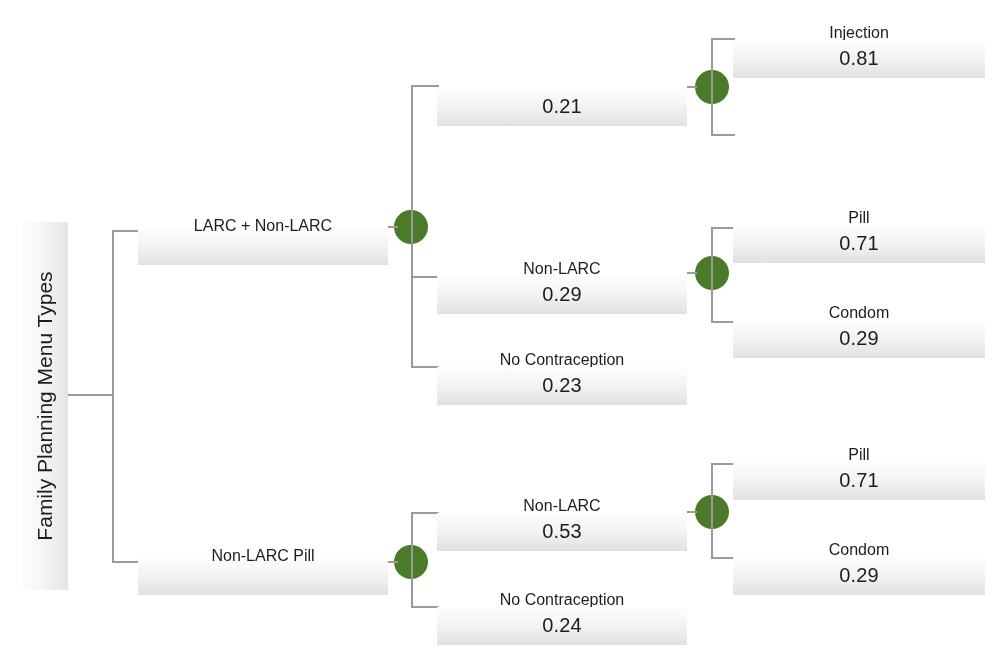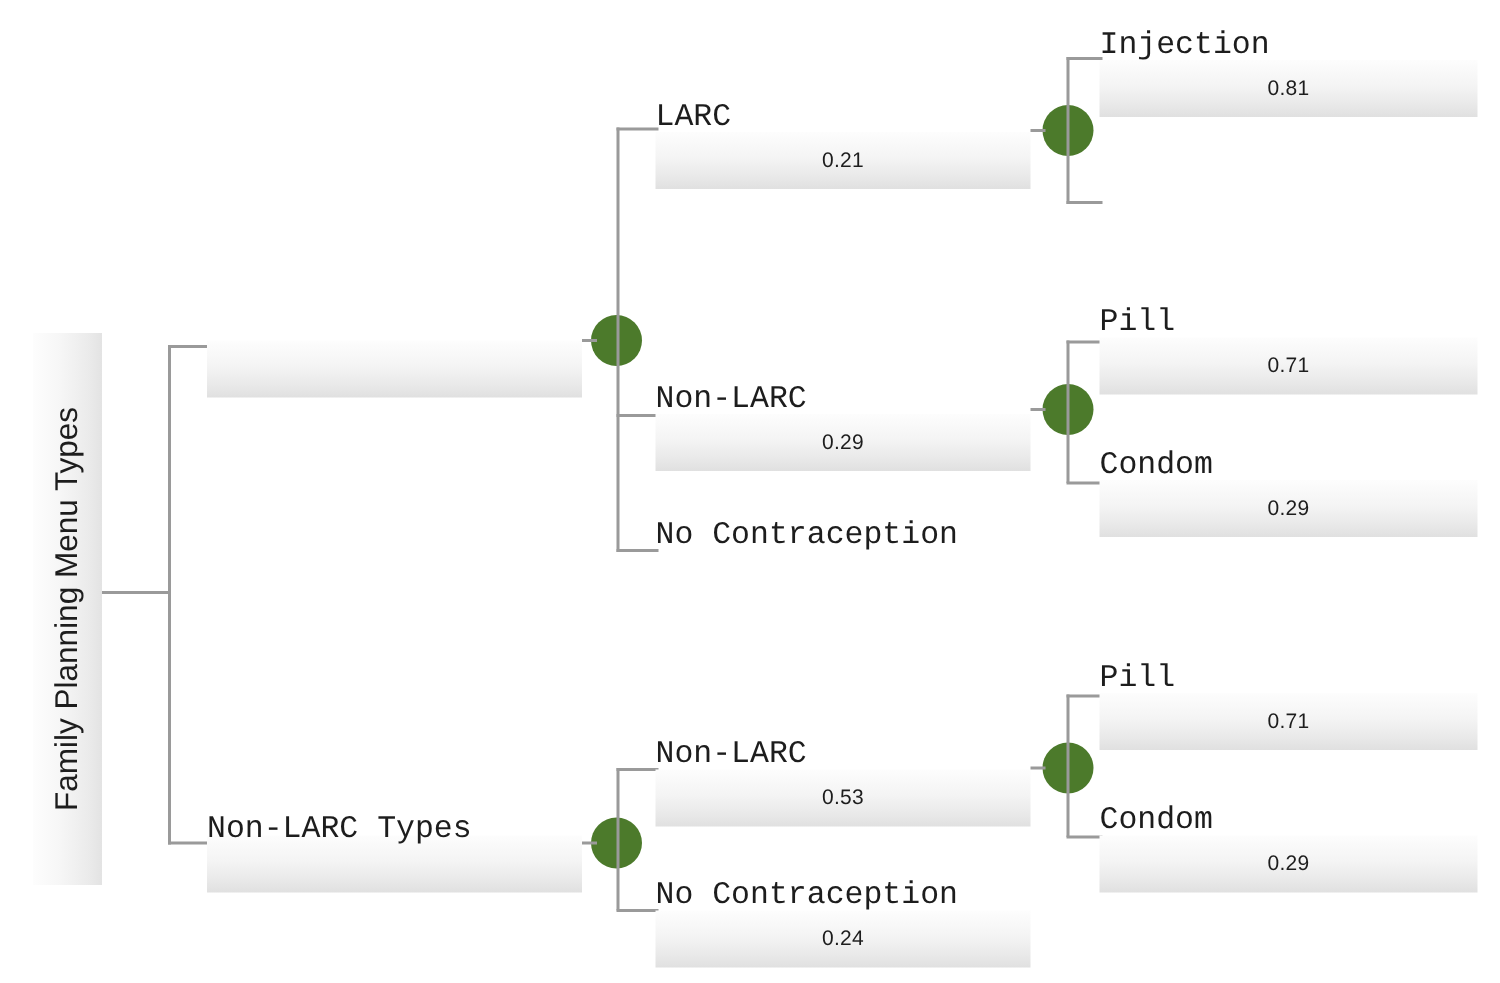--- a/index.html
+++ b/index.html
@@ -29,37 +29,37 @@
     left: 0;
     right: 0;
     bottom: 0;
     height: 38px;
     background: linear-gradient(to bottom, #fdfdfd 0%, #f4f4f4 45%, #e9e9e9 78%, #e0e0e0 100%);
     display: flex;
     align-items: center;
     justify-content: center;
   }
   .node-value {
-    font-size: 14px;
+    font-size: 20px;
     color: #1d1d1d;
     letter-spacing: 0.2px;
     line-height: 1;
     position: relative;
     top: -1px;
   }
   .node-label {
     position: absolute;
     left: 0;
     right: 0;
     bottom: 36px;
-    font-size: 21px;
+    text-align: center;
+    font-size: 16px;
     color: #1d1d1d;
     line-height: 1.05;
     white-space: nowrap;
-    font-family: Liberation Mono, monospace;
   }
   
   .node.label-only .node-label {
     bottom: 30px;
   }
 
   
   #root-node {
     position: absolute;
     left: 22px;
@@ -109,57 +109,60 @@
     <div id="root-label">Family Planning Menu Types</div>
   </div>
 
   <div class="hline" style="left:68px; top:394px; width:45px;"></div>
   <div class="vline" style="left:112px; top:230px; height:333px;"></div>
   <div class="hline" style="left:112px; top:230px; width:28px;"></div>
   <div class="hline" style="left:112px; top:561px; width:28px;"></div>
 
   <div class="node label-only" style="left:138px; top:212px; width:250px; height:53px;">
     <div class="node-box"></div>
+    <div class="node-label">LARC + Non-LARC</div>
   </div>
 
   <div class="node label-only" style="left:138px; top:542px; width:250px; height:53px;">
     <div class="node-box"></div>
-    <div class="node-label">Non-LARC Types</div>
+    <div class="node-label">Non-LARC Pill</div>
   </div>
 
   <div class="circle" style="left:394px; top:210px;"></div>
   <div class="circle" style="left:394px; top:545px;"></div>
 
   <div class="hline" style="left:388px; top:226px; width:10px;"></div>
   <div class="vline" style="left:411px; top:85px;  height:283px;"></div>
   <div class="hline" style="left:411px; top:85px;  width:28px;"></div>
   <div class="hline" style="left:411px; top:276px; width:28px;"></div>
   <div class="hline" style="left:411px; top:366px; width:28px;"></div>
 
   <div class="hline" style="left:388px; top:561px; width:10px;"></div>
   <div class="vline" style="left:411px; top:512px; height:95px;"></div>
   <div class="hline" style="left:411px; top:512px; width:28px;"></div>
   <div class="hline" style="left:411px; top:606px; width:28px;"></div>
 
   <div class="node" style="left:437px; top:50px; width:250px; height:76px;">
-    <div class="node-label">LARC</div>
     <div class="node-box">
       <span class="node-value">0.21</span>
     </div>
   </div>
 
   <div class="node" style="left:437px; top:240px; width:250px; height:74px;">
     <div class="node-label">Non-LARC</div>
     <div class="node-box">
       <span class="node-value">0.29</span>
     </div>
   </div>
 
   <div class="node" style="left:437px; top:331px; width:250px; height:74px;">
     <div class="node-label">No Contraception</div>
+    <div class="node-box">
+      <span class="node-value">0.23</span>
+    </div>
   </div>
 
   <div class="node" style="left:437px; top:477px; width:250px; height:74px;">
     <div class="node-label">Non-LARC</div>
     <div class="node-box">
       <span class="node-value">0.53</span>
     </div>
   </div>
 
   <div class="node" style="left:437px; top:571px; width:250px; height:74px;">

